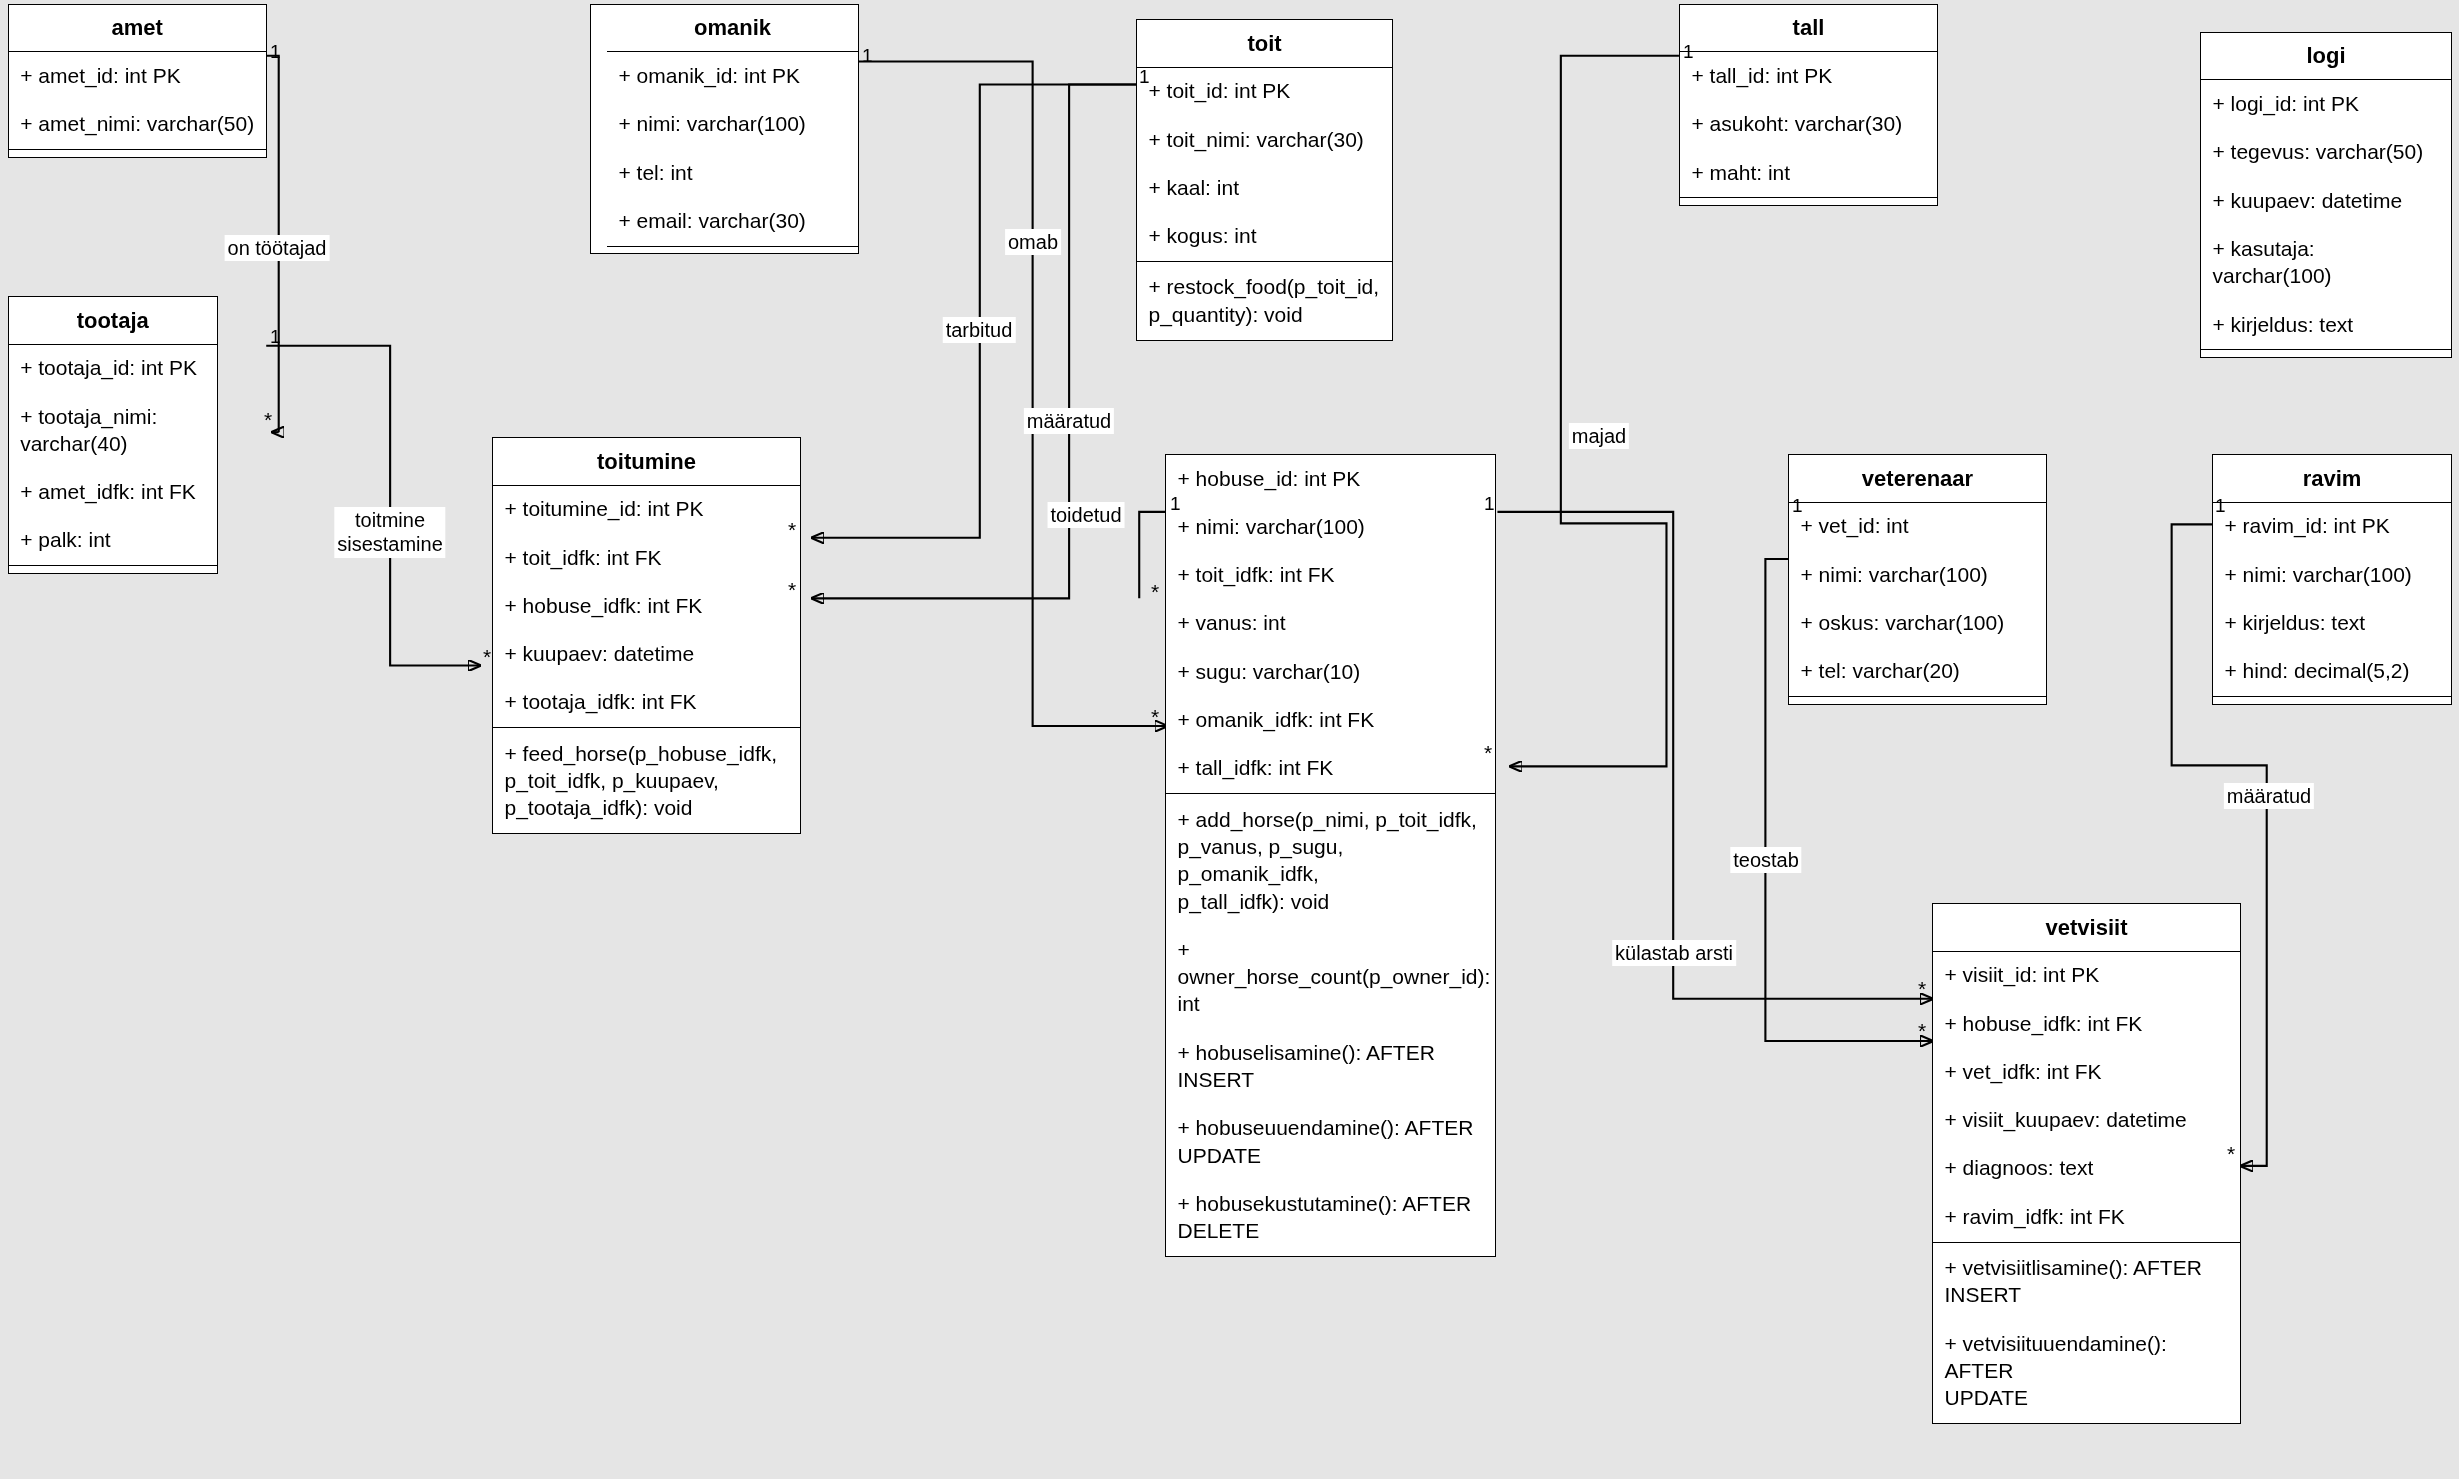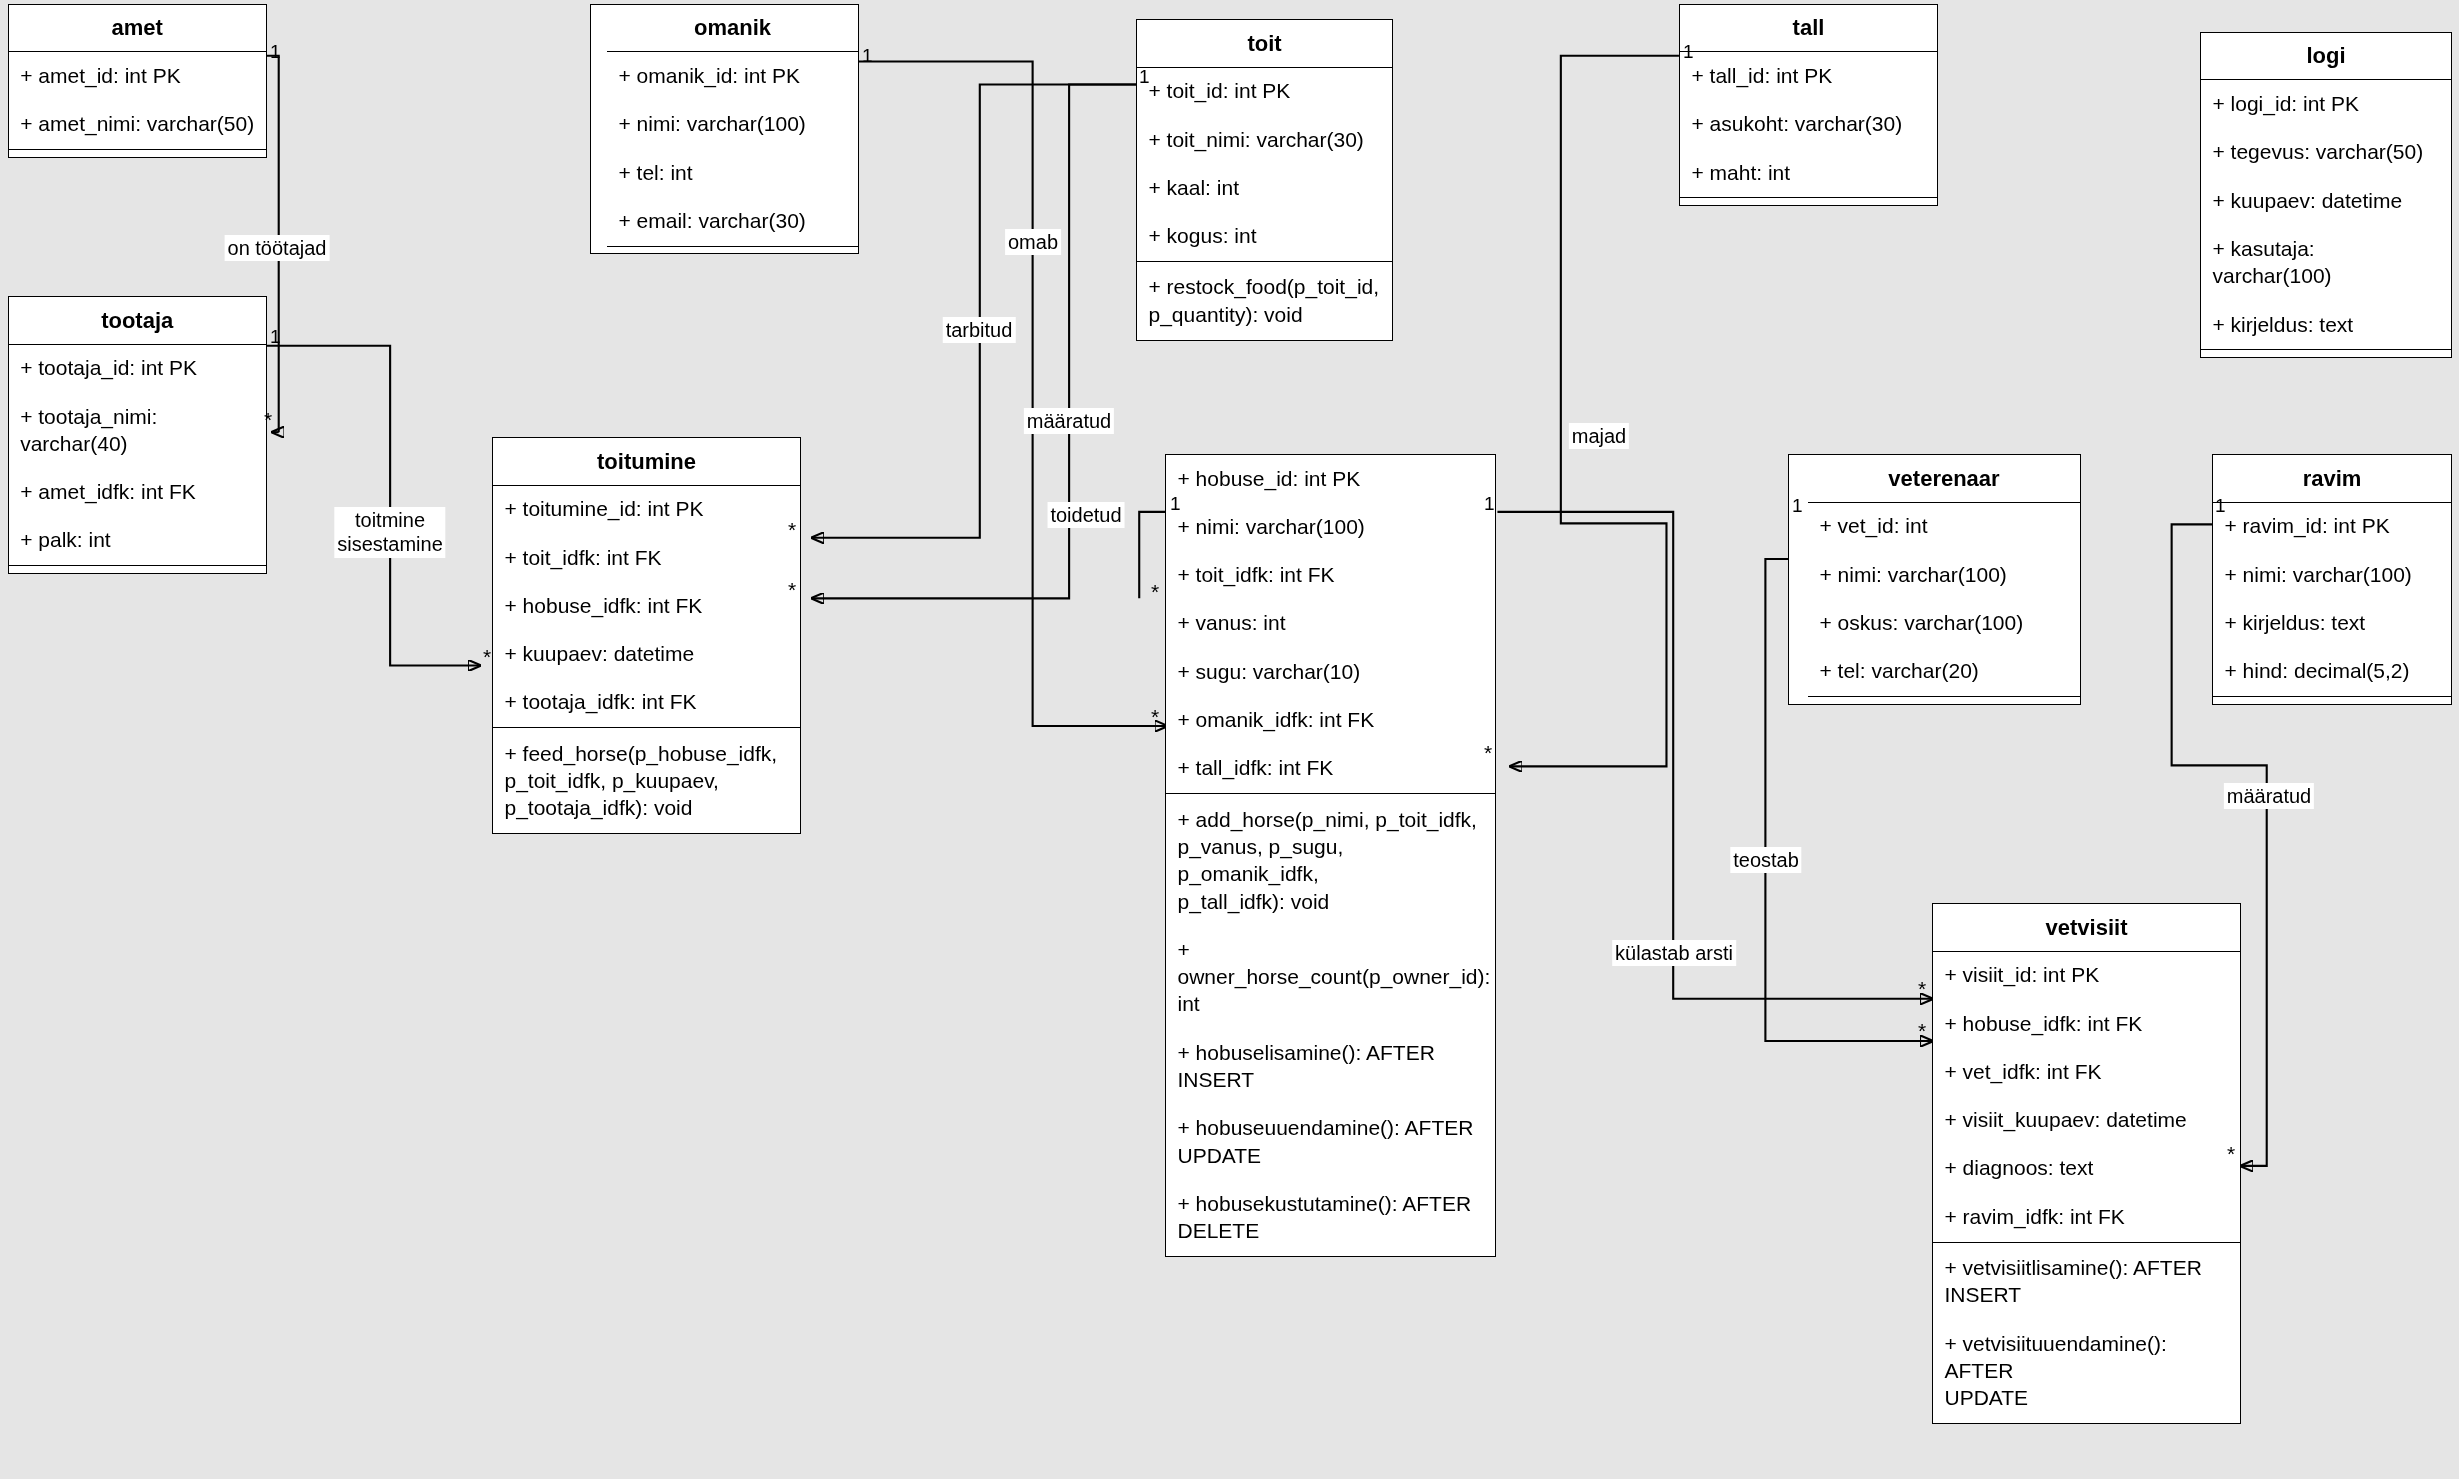--- a/index.html
+++ b/index.html
@@ -119,21 +119,21 @@
 
   <div class="uml-class" id="cls-amet" style="left:7.7px; top:3.8px; width:259px;">
     <div class="uml-title">amet</div>
     <div class="uml-attrs">
       <div>+ amet_id: int PK</div>
       <div>+ amet_nimi: varchar(50)</div>
     </div>
     <div class="uml-empty"></div>
   </div>
 
-  <div class="uml-class" id="cls-tootaja" style="left:7.7px; top:296px; width:259px;">
+  <div class="uml-class" id="cls-tootaja" style="left:7.7px; top:296px; width:210px;">
     <div class="uml-title">tootaja</div>
     <div class="uml-attrs">
       <div>+ tootaja_id: int PK</div>
       <div>+ tootaja_nimi: varchar(40)</div>
       <div>+ amet_idfk: int FK</div>
       <div>+ palk: int</div>
     </div>
     <div class="uml-empty"></div>
   </div>
 
@@ -218,21 +218,21 @@
 int</div>
       <div>+ hobuselisamine(): AFTER
 INSERT</div>
       <div>+ hobuseuuendamine(): AFTER
 UPDATE</div>
       <div>+ hobusekustutamine(): AFTER
 DELETE</div>
     </div>
   </div>
 
-  <div class="uml-class" id="cls-veterenaar" style="left:1788px; top:454px; width:293px;padding-left:19px;">
+  <div class="uml-class" id="cls-veterenaar" style="left:1788px; top:454px; width:259px;">
     <div class="uml-title">veterenaar</div>
     <div class="uml-attrs">
       <div>+ vet_id: int</div>
       <div>+ nimi: varchar(100)</div>
       <div>+ oskus: varchar(100)</div>
       <div>+ tel: varchar(20)</div>
     </div>
     <div class="uml-empty"></div>
   </div>
 

